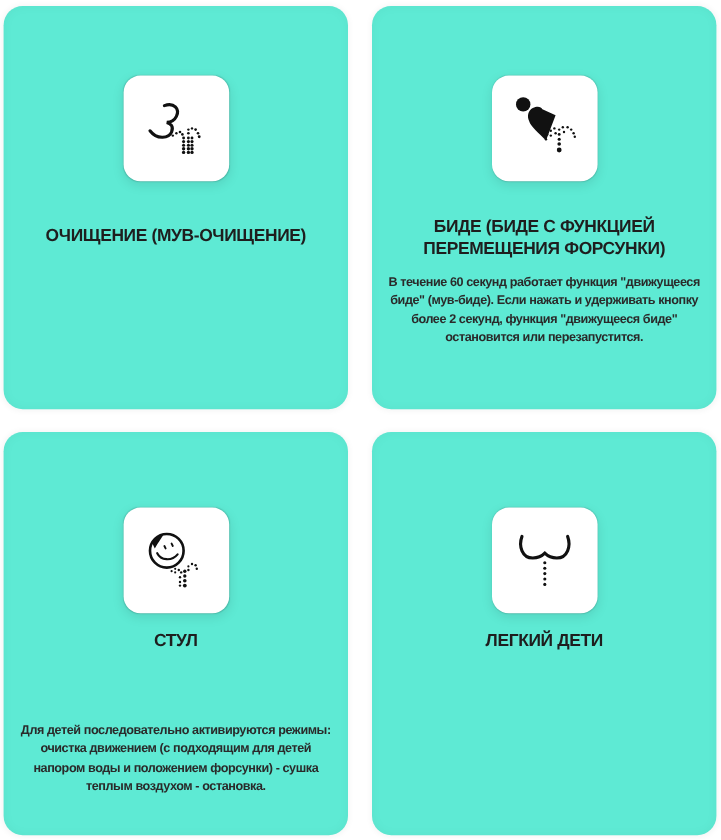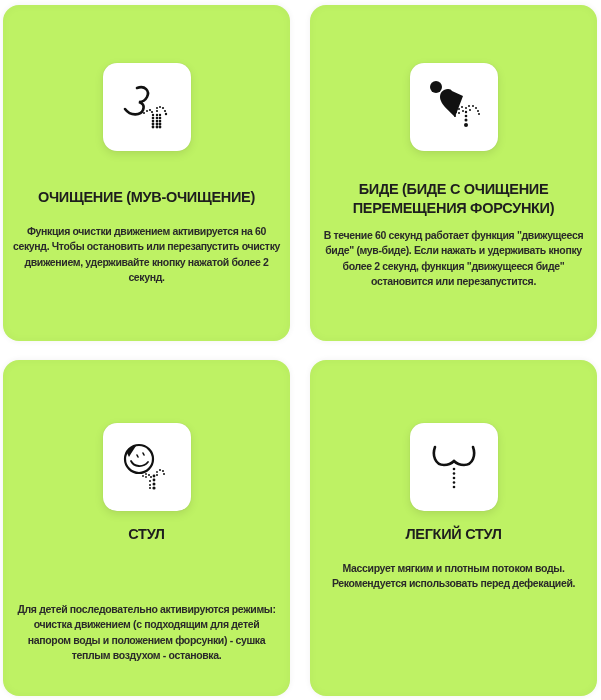--- a/index.html
+++ b/index.html
@@ -2,21 +2,21 @@
 <html><head>
 <meta charset="utf-8">
 <style>
   html, body { margin: 0; padding: 0; }
   body {
     width: 601px; height: 700px; background: #ffffff; position: relative; overflow: hidden;
     font-family: "Liberation Sans", "DejaVu Sans", sans-serif;
   }
   .card {
     position: absolute; width: 287px; height: 336px;
-    background: #bef264; border-radius: 16px;
+    background: #5eead4; border-radius: 16px;
     box-shadow: inset 0 0 10px rgba(0,0,0,0.04), 0 0 6px rgba(0,0,0,0.06);
     box-sizing: border-box;
     text-decoration: underline;
   }
   .card.c1 { left: 3px; top: 5px; }
   .card.c2 { left: 310px; top: 5px; }
   .card.c3 { left: 3px; top: 360px; }
   .card.c4 { left: 310px; top: 360px; }
   .icon-box {
     position: absolute; left: 100px; width: 88px; height: 88px;
@@ -76,21 +76,20 @@
           <circle cx="45" cy="46" r="1.3"></circle>
         <circle cx="38" cy="52" r="1.4"></circle>
           <circle cx="42" cy="49" r="1.4"></circle>
           <circle cx="45" cy="49" r="1.4"></circle>
         <circle cx="42" cy="52" r="1.4"></circle>
           <circle cx="45" cy="52" r="1.4"></circle>
       </g>
     </svg>
   </div>
   <div class="title">ОЧИЩЕНИЕ (МУВ-ОЧИЩЕНИЕ)</div>
-  <div class="desc">Функция очистки движением активируется на 60 секунд. Чтобы остановить или перезапустить очистку движением, удерживайте кнопку нажатой более 2 секунд.</div>
 </div>
 
 <div class="card c2">
   <div class="icon-box">
     <svg viewBox="0 0 64 64">
       <circle cx="14" cy="12" r="6" fill="#111"></circle>
       <path d="M22 15 C26 13 29 14 30 16 L41 21 L33 42 C27 36 20 30 19 26 C17 22 18 17 22 15 Z" fill="#111"></path>
       <g fill="#111">
         <circle cx="34" cy="37" r="1"></circle>
           <circle cx="37" cy="34" r="1"></circle>
@@ -105,21 +104,21 @@
           <circle cx="48" cy="35" r="1"></circle>
         <circle cx="37" cy="38" r="1"></circle>
           <circle cx="33" cy="41" r="1"></circle>
         <circle cx="44" cy="37" r="1.2"></circle>
           <circle cx="44" cy="41" r="1.3"></circle>
           <circle cx="44" cy="45" r="1.5"></circle>
         <circle cx="44" cy="50" r="2"></circle>
       </g>
     </svg>
   </div>
-  <div class="title">БИДЕ (БИДЕ С ОЧИЩЕНИЕ ПЕРЕМЕЩЕНИЯ ФОРСУНКИ)</div>
+  <div class="title">БИДЕ (БИДЕ С ФУНКЦИЕЙ ПЕРЕМЕЩЕНИЯ ФОРСУНКИ)</div>
   <div class="desc">В течение 60 секунд работает функция "движущееся биде" (мув-биде). Если нажать и удерживать кнопку более 2 секунд, функция "движущееся биде" остановится или перезапустится.</div>
 </div>
 
 <div class="card c3">
   <div class="icon-box">
     <svg viewBox="0 0 64 64">
       <circle cx="24" cy="24" r="14" fill="none" stroke="#111" stroke-width="2.2"></circle>
       <path d="M12 18 C13 13 17 11 21 11 C19 14 17 17 14 22 Z" fill="#111"></path>
       <path d="M16 26 C19 32 28 33 33 27" fill="none" stroke="#111" stroke-width="1.8" stroke-linecap="round"></path>
       <path d="M22 20 l1 2 M28 18 l1 2" stroke="#111" stroke-width="1.6" stroke-linecap="round"></path>
@@ -154,15 +153,14 @@
       <path d="M13 12 C10 20 13 30 22 30 C28 30 31 27 32 26 C33 27 36 30 42 30 C51 30 54 20 51 12" fill="none" stroke="#111" stroke-width="2.6" stroke-linecap="round"></path>
       <g fill="#111">
         <circle cx="32" cy="34" r="1.3"></circle>
           <circle cx="32" cy="38.5" r="1.3"></circle>
           <circle cx="32" cy="43" r="1.3"></circle>
         <circle cx="32" cy="47.5" r="1.3"></circle>
           <circle cx="32" cy="52" r="1.3"></circle>
       </g>
     </svg>
   </div>
-  <div class="title">ЛЕГКИЙ СТУЛ</div>
-  <div class="desc">Массирует мягким и плотным потоком воды. Рекомендуется использовать перед дефекацией.</div>
+  <div class="title">ЛЕГКИЙ ДЕТИ</div>
 </div>
 
 </body></html>

